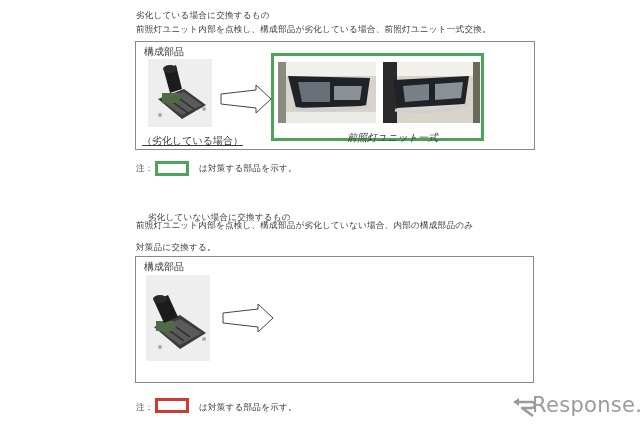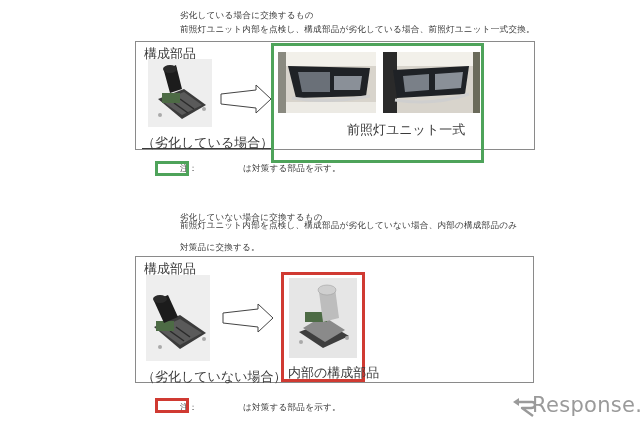--- a/index.html
+++ b/index.html
@@ -1,22 +1,22 @@
 <!DOCTYPE html>
 <html><head>
   <meta charset="utf-8">
   <style>
     html, body { margin:0; padding:0; background:#ffffff; }
     body { width:640px; height:426px; position:relative; overflow:hidden;
            font-family: "DejaVu Serif", "Liberation Serif", serif; color:#333; }
     .abs { position:absolute; }
-    .txt { font-size:8.6px; line-height:11px; white-space:nowrap; color:#3a3a3a; letter-spacing:0.2px;margin-left:44px; }
+    .txt { font-size:8.6px; line-height:11px; white-space:nowrap; color:#3a3a3a; letter-spacing:0.2px; }
     .box { position:absolute; border:1px solid #8a8a8a; box-sizing:border-box; }
     .photo { position:absolute; background:#e8e8e8; overflow:hidden; }
-    .cap { font-size:13px; color:#3a3a3a; white-space:nowrap; }
+    .cap { font-size:10px; color:#3a3a3a; white-space:nowrap; }
     .green { border:3px solid #4ea35a; box-sizing:border-box; position:absolute; }
     .red { border:3px solid #d03a32; box-sizing:border-box; position:absolute; }
     .logo { font-family:"DejaVu Sans", "Liberation Sans", sans-serif; color:#9a9a9a; font-size:21px; letter-spacing:0.3px; }
   </style>
 </head>
 <body>
 
 <div class="abs txt" style="left:136px; top:10px;">劣化している場合に交換するもの</div>
 <div class="abs txt" style="left:136px; top:24px;text-align:center;">前照灯ユニット内部を点検し、構成部品が劣化している場合、前照灯ユニット一式交換。</div>
 
@@ -36,21 +36,21 @@
       <circle cx="12" cy="56" r="2" fill="#aaa"></circle>
       <circle cx="56" cy="50" r="2" fill="#aaa"></circle>
     </svg>
   </div>
   <div class="abs cap" style="left:6px; top:92px;text-decoration:underline;">（劣化している場合）</div>
 
   <svg class="abs" style="left:84px; top:42px;" width="52" height="30" viewBox="0 0 52 30">
     <polygon points="1,10 36,6 36,1 51,15 36,29 36,24 1,20" fill="#fff" stroke="#444" stroke-width="1"></polygon>
   </svg>
 
-  <div class="green" style="left:135px; top:1px; width:213px; height:120px;">
+  <div class="green" style="left:135px; top:11px; width:213px; height:88px;font-style:italic;">
     <div class="photo" style="left:4px; top:6px; width:98px; height:61px;">
       <svg width="98" height="61" viewBox="0 0 98 61">
         <rect width="98" height="61" fill="#d8d4cc"></rect>
         <rect width="98" height="14" fill="#f2f0ea"></rect>
         <polygon points="10,14 92,16 88,44 18,46" fill="#1f2226"></polygon>
         <polygon points="20,20 52,20 52,40 24,40" fill="#6a7078"></polygon>
         <polygon points="56,24 84,24 82,38 56,38" fill="#8a9098"></polygon>
         <path d="M14,46 Q50,52 92,44" stroke="#cfcfcf" stroke-width="3" fill="none"></path>
         <rect y="50" width="98" height="11" fill="#eceae4"></rect>
         <rect x="0" y="0" width="8" height="61" fill="#8a8a80"></rect>
@@ -69,62 +69,46 @@
       </svg>
     </div>
     <div class="abs cap" style="left:73px; top:75px;">前照灯ユニット一式</div>
   </div>
 </div>
 
 <div class="abs txt" style="left:136px; top:163px;">注：</div>
 <div class="abs" style="left:155px; top:161px; width:34px; height:15px; border:3px solid #4ea35a; box-sizing:border-box;"></div>
 <div class="abs txt" style="left:199px; top:163px;">は対策する部品を示す。</div>
 
-<div class="abs txt" style="left:136px; top:212px;">劣化していない場合に交換するもの</div>
+<div class="abs txt" style="left:148px; top:212px;">劣化していない場合に交換するもの</div>
 <div class="abs txt" style="left:136px; top:220px;">前照灯ユニット内部を点検し、構成部品が劣化していない場合、内部の構成部品のみ</div>
 <div class="abs txt" style="left:136px; top:242px;text-align:center;">対策品に交換する。</div>
 
 <div class="box" style="left:135px; top:256px; width:399px; height:127px;">
   <div class="abs cap" style="left:8px; top:3px;">構成部品</div>
 
   <div class="photo" style="left:10px; top:18px; width:64px; height:86px;">
     <svg width="64" height="86" viewBox="0 0 64 86">
       <rect width="64" height="86" fill="#eeeeee"></rect>
       <polygon points="8,52 34,40 60,58 34,74" fill="#3b3b3b"></polygon>
       <polygon points="12,54 34,44 56,58 34,70" fill="#5a5a5a"></polygon>
       <line x1="24" y1="56" x2="38" y2="66" stroke="#2a2a2a" stroke-width="1.5"></line>
       <line x1="30" y1="52" x2="44" y2="62" stroke="#2a2a2a" stroke-width="1.5"></line>
       <rect x="10" y="46" width="18" height="10" fill="#4d6b45"></rect>
       <polygon points="8,26 22,20 32,42 18,48" fill="#1c1c1c"></polygon>
       <ellipse cx="14" cy="24" rx="7" ry="4" fill="#2a2a2a"></ellipse>
       <circle cx="14" cy="72" r="2" fill="#aaa"></circle>
       <circle cx="58" cy="64" r="2" fill="#aaa"></circle>
     </svg>
   </div>
-  <div class="abs cap" style="left:6px; top:111px;">（劣化していない場合）</div>
 
   <svg class="abs" style="left:86px; top:46px;" width="52" height="30" viewBox="0 0 52 30">
     <polygon points="1,10 36,6 36,1 51,15 36,29 36,24 1,20" fill="#fff" stroke="#444" stroke-width="1"></polygon>
   </svg>
 
-  <div class="red" style="left:145px; top:15px; width:84px; height:110px;">
-    <div class="photo" style="left:5px; top:3px; width:68px; height:80px;">
-      <svg width="68" height="80" viewBox="0 0 68 80">
-        <rect width="68" height="80" fill="#e6e6e6"></rect>
-        <polygon points="10,54 36,44 60,58 34,70" fill="#3e3e3e"></polygon>
-        <polygon points="14,50 34,38 56,52 36,64" fill="#8a8a8a"></polygon>
-        <rect x="16" y="34" width="22" height="10" fill="#4d6b45"></rect>
-        <polygon points="30,14 46,10 50,40 34,44" fill="#bdbdbd"></polygon>
-        <ellipse cx="38" cy="12" rx="9" ry="5" fill="#cfcfcf" stroke="#999" stroke-width="0.5"></ellipse>
-        <circle cx="12" cy="64" r="2" fill="#aaa"></circle>
-        <circle cx="58" cy="60" r="2" fill="#aaa"></circle>
-      </svg>
-    </div>
-    <div class="abs cap" style="left:4px; top:89px;">内部の構成部品</div>
-  </div>
 </div>
 
 <div class="abs txt" style="left:136px; top:402px;">注：</div>
 <div class="abs" style="left:155px; top:398px; width:34px; height:15px; border:3px solid #d03a32; box-sizing:border-box;"></div>
 <div class="abs txt" style="left:199px; top:402px;">は対策する部品を示す。</div>
 
 <div class="abs" style="left:512px; top:393px; display:flex; align-items:flex-end;">
   <svg width="24" height="22" viewBox="0 0 24 22">
     <path d="M4,7 L20,7 Q23,7 23,10 Q23,13 19,13 L10,13 L21,21" fill="none" stroke="#9a9a9a" stroke-width="2.4" stroke-linejoin="round"></path>
     <polygon points="1,7 7,3 7,11" fill="#9a9a9a"></polygon>

